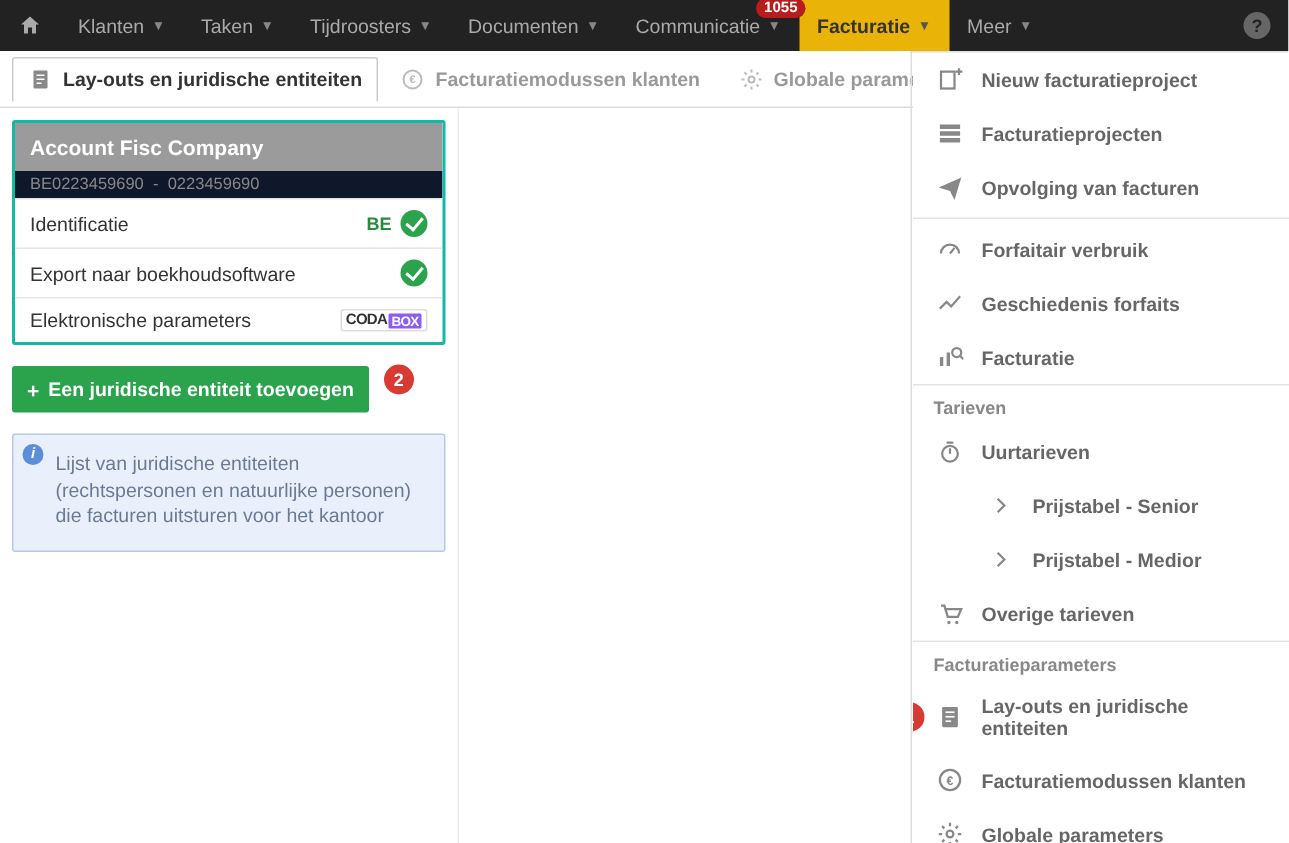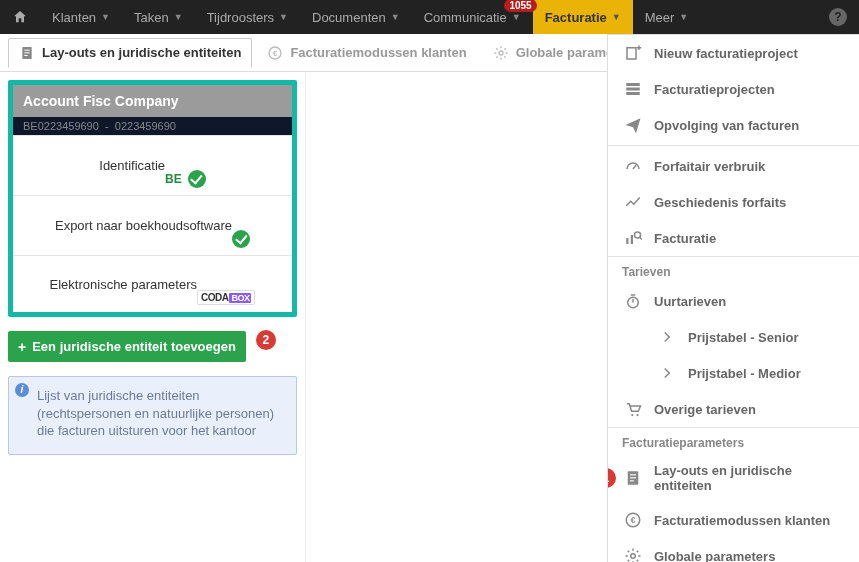--- a/index.html
+++ b/index.html
@@ -18,26 +18,26 @@
   .subbar { height: 38px; display: flex; align-items: center; border-bottom: 1px solid #ddd; padding-left: 8px; gap: 4px; background: #fff; }
   .subbar .tab { display: flex; align-items: center; gap: 7px; padding: 6px 10px; color: #555; font-size: 13px; cursor: pointer; border:1px solid transparent; font-weight: bold;}
   .subbar .tab.active { border: 1px solid #ccc; background: #fff; border-bottom-color:#fff; border-radius:2px 2px 0 0; color:#333; }
   .subbar .tab:not(.active){ color:#999; }
   .ic { width:16px; height:16px; display:inline-flex; align-items:center; justify-content:center; }
   .ic svg { width:16px; height:16px; }
 
   
   .content { display:flex; height: calc(100% - 72px); }
   .left { width: 306px; padding: 8px; border-right: 1px solid #eee; }
-  .card { border:5px solid #14b8a6; border-radius:2px; overflow:hidden; }
+  .card { border:2px solid #14b8a6; border-radius:2px; overflow:hidden; }
   .card-header { background: #9b9b9b; color:#fff; padding: 8px 10px; font-weight:bold; font-size:14px; }
   .card-subheader { background:#0f172a; color:#888; font-size:11px; padding:3px 10px; }
-  .card-row { display:flex; align-items:center; justify-content:center; padding:7px 10px; border-top:1px solid #e5e5e5; font-size:13px; color:#333; }
+  .card-row { display:flex; align-items:center; justify-content:space-between; padding:7px 10px; border-top:1px solid #e5e5e5; font-size:13px; color:#333; }
   .card-row:first-of-type { border-top:none; }
-  .right-icons { display:flex; align-items:center; gap:6px;margin-top:27px; }
+  .right-icons { display:flex; align-items:center; gap:6px; }
   .circle-check { width:18px; height:18px; border-radius:50%; background:#2ba24c; display:flex; align-items:center; justify-content:center; }
   .circle-check::after { content:''; width:5px; height:9px; border:solid #fff; border-width:0 2px 2px 0; transform:rotate(40deg) translate(-1px,-1px); }
   .circle-count { width:18px; height:18px; border-radius:50%; background:#9b9b9b; color:#fff; font-size:11px; display:flex; align-items:center; justify-content:center; font-weight:bold;}
   .be-label { font-weight:bold; color:#288a3e; font-size:12px; }
   .codabox { font-size:10px; font-weight:bold; letter-spacing:-0.5px; display:flex; align-items:center; gap:1px; border:1px solid #ddd; padding:1px 3px; border-radius:2px;}
   .codabox .coda { color:#333; }
   .codabox .box { background:#8b5cf6; color:#fff; padding:0 2px; border-radius:1px; font-size:9px; }
 
   .btn-green { margin-top:14px; background:#2ba24c; color:#fff; border:none; border-radius:2px; padding:8px 10px; font-size:13px; font-weight:bold; display:inline-flex; align-items:center; gap:6px; cursor:pointer; }
   .btn-green .plus { font-weight:bold; font-size:14px; line-height:1; }

